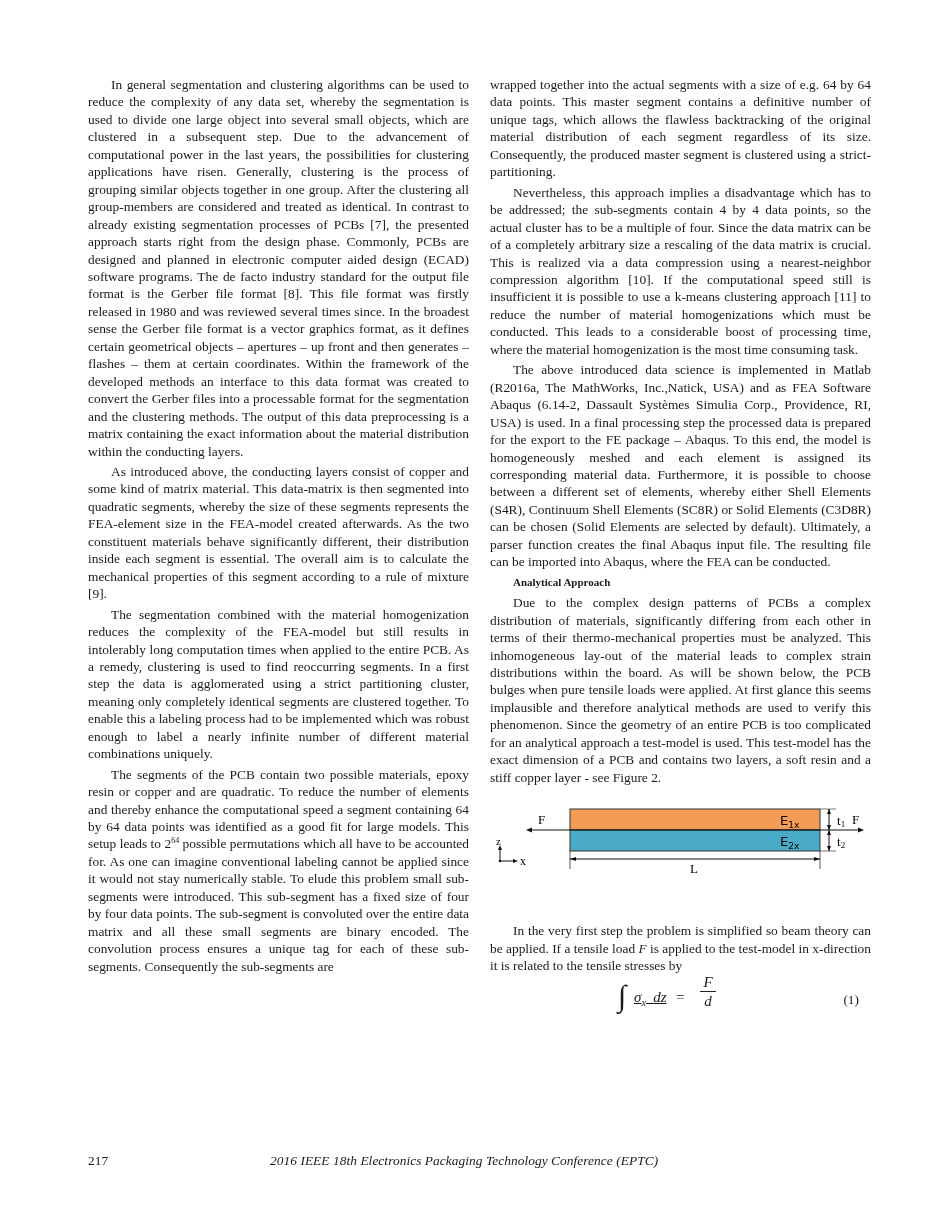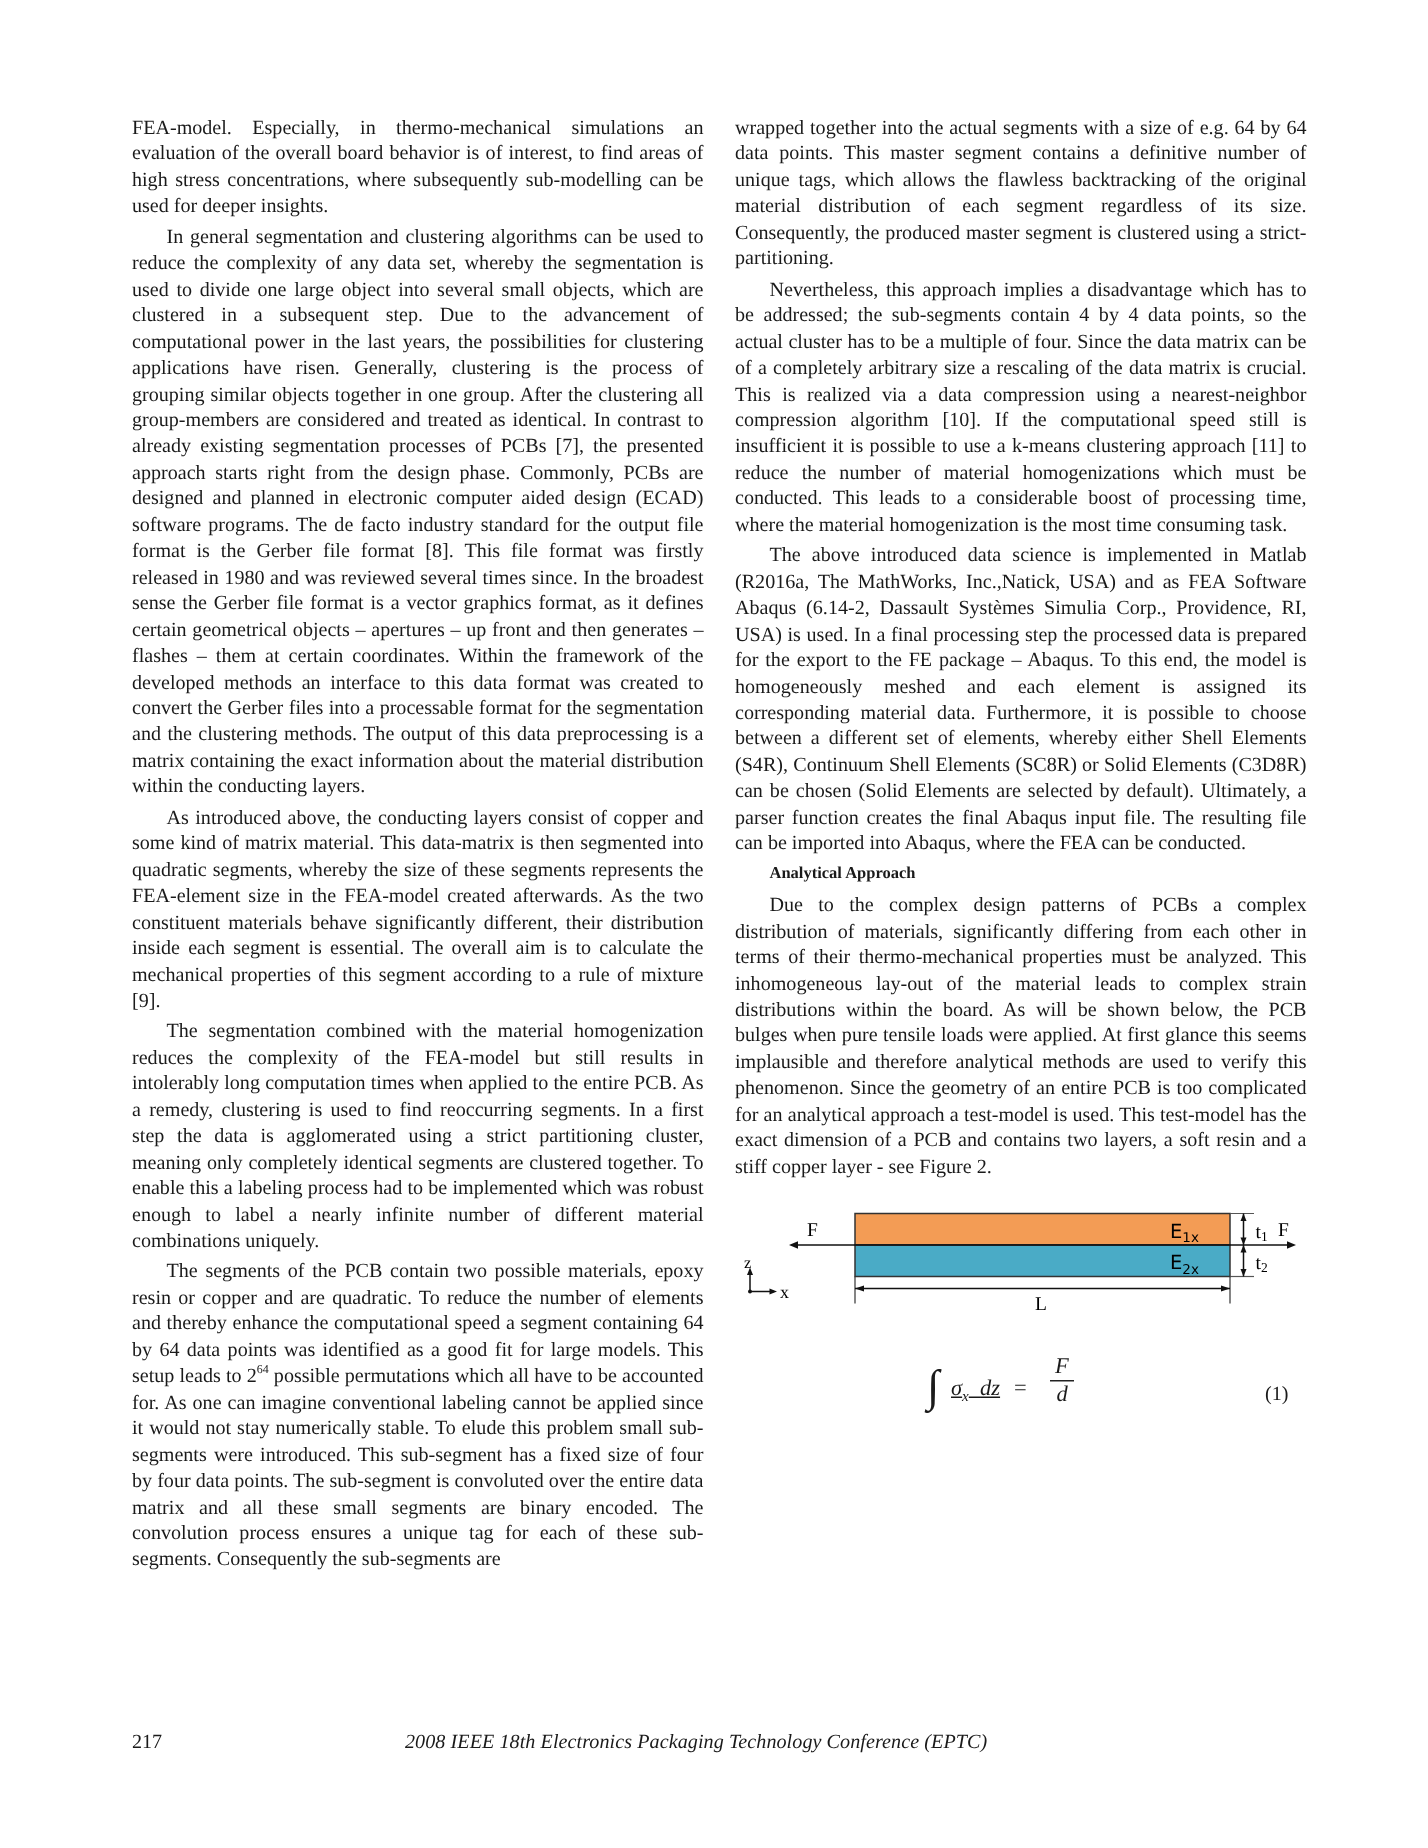--- a/index.html
+++ b/index.html
@@ -26,21 +26,20 @@
   .eq-frac .den { display: block; line-height: 18px; }
   .eq-num { position: absolute; right: 12px; top: 14px; font-style: normal; font-size: 13.4px; }
   .footer { position: absolute; top: 1153px; left: 88px; width: 790px; font-size: 13.4px; }
   .page-num { position: absolute; left: 0; top: 0; }
   .conf { position: absolute; left: 182px; top: 0; font-style: italic; letter-spacing: 0.05px; }
 </style>
 </head>
 <body>
 
 <div class="col col-left">
-  <p class="noindent">FEA-model. Especially, in thermo-mechanical simulations an evaluation of the overall board behavior is of interest, to find areas of high stress concentrations, where subsequently sub-modelling can be used for deeper insights.</p>
   <p>In general segmentation and clustering algorithms can be used to reduce the complexity of any data set, whereby the segmentation is used to divide one large object into several small objects, which are clustered in a subsequent step. Due to the advancement of computational power in the last years, the possibilities for clustering applications have risen. Generally, clustering is the process of grouping similar objects together in one group. After the clustering all group-members are considered and treated as identical. In contrast to already existing segmentation processes of PCBs [7], the presented approach starts right from the design phase. Commonly, PCBs are designed and planned in electronic computer aided design (ECAD) software programs. The de facto industry standard for the output file format is the Gerber file format [8]. This file format was firstly released in 1980 and was reviewed several times since. In the broadest sense the Gerber file format is a vector graphics format, as it defines certain geometrical objects – apertures – up front and then generates – flashes – them at certain coordinates. Within the framework of the developed methods an interface to this data format was created to convert the Gerber files into a processable format for the segmentation and the clustering methods. The output of this data preprocessing is a matrix containing the exact information about the material distribution within the conducting layers.</p>
   <p>As introduced above, the conducting layers consist of copper and some kind of matrix material. This data-matrix is then segmented into quadratic segments, whereby the size of these segments represents the FEA-element size in the FEA-model created afterwards. As the two constituent materials behave significantly different, their distribution inside each segment is essential. The overall aim is to calculate the mechanical properties of this segment according to a rule of mixture [9].</p>
   <p>The segmentation combined with the material homogenization reduces the complexity of the FEA-model but still results in intolerably long computation times when applied to the entire PCB. As a remedy, clustering is used to find reoccurring segments. In a first step the data is agglomerated using a strict partitioning cluster, meaning only completely identical segments are clustered together. To enable this a labeling process had to be implemented which was robust enough to label a nearly infinite number of different material combinations uniquely.</p>
   <p><span>The segments of the PCB contain two possible materials, epoxy resin or copper and are quadratic. To reduce the number of elements and thereby enhance the computational speed a segment containing 64 by 64 data points was identified as a good fit for large models. This setup leads to 2</span><sup>64</sup><span> possible permutations which all have to be accounted for. As one can imagine conventional labeling cannot be applied since it would not stay numerically stable. To elude this problem small sub-segments were introduced. This sub-segment has a fixed size of four by four data points. The sub-segment is convoluted over the entire data matrix and all these small segments are binary encoded. The convolution process ensures a unique tag for each of these sub-segments. Consequently the sub-segments are</span></p>
 </div>
 
 <div class="col col-right">
   <p class="noindent">wrapped together into the actual segments with a size of e.g. 64 by 64 data points. This master segment contains a definitive number of unique tags, which allows the flawless backtracking of the original material distribution of each segment regardless of its size. Consequently, the produced master segment is clustered using a strict-partitioning.</p>
   <p>Nevertheless, this approach implies a disadvantage which has to be addressed; the sub-segments contain 4 by 4 data points, so the actual cluster has to be a multiple of four. Since the data matrix can be of a completely arbitrary size a rescaling of the data matrix is crucial. This is realized via a data compression using a nearest-neighbor compression algorithm [10]. If the computational speed still is insufficient it is possible to use a k-means clustering approach [11] to reduce the number of material homogenizations which must be conducted. This leads to a considerable boost of processing time, where the material homogenization is the most time consuming task.</p>
   <p>The above introduced data science is implemented in Matlab (R2016a, The MathWorks, Inc.,Natick, USA) and as FEA Software Abaqus (6.14-2, Dassault Systèmes Simulia Corp., Providence, RI, USA) is used. In a final processing step the processed data is prepared for the export to the FE package – Abaqus. To this end, the model is homogeneously meshed and each element is assigned its corresponding material data. Furthermore, it is possible to choose between a different set of elements, whereby either Shell Elements (S4R), Continuum Shell Elements (SC8R) or Solid Elements (C3D8R) can be chosen (Solid Elements are selected by default). Ultimately, a parser function creates the final Abaqus input file. The resulting file can be imported into Abaqus, where the FEA can be conducted.</p>
@@ -83,31 +82,32 @@
       <polygon points="28,72 23,70 23,74" fill="#111"></polygon>
       <line x1="10" y1="72" x2="10" y2="58" stroke="#111" stroke-width="1"></line>
       <polygon points="10,56 8,61 12,61" fill="#111"></polygon>
       <circle cx="10" cy="72" r="1.3" fill="#111"></circle>
       <text x="6" y="56" font-family="Liberation Serif, serif" font-size="11">z</text>
       <text x="30" y="76" font-family="Liberation Serif, serif" font-size="12">x</text>
     </svg>
   </div>
 
 
+  <p style="margin-top:18px;"><span>In the very first step the problem is simplified so beam theory can be applied. If a tensile load </span><i>F</i><span> is applied to the test-model in x-direction it is related to the tensile stresses by</span></p>
 
   <div class="equation">
     <div class="eq-body">
       <span class="eq-int">∫</span>
       <span class="eq-sigma"><span>σ</span><sub>x</sub>&nbsp;&nbsp;<span>dz</span></span>
       <span class="eq-eq">=</span>
       <span class="eq-frac">
           <span class="num">F</span>
           <span class="den">d</span>
         </span>
     </div>
     <span class="eq-num">(1)</span>
   </div>
 </div>
 
 <div class="footer">
   <span class="page-num">217</span>
-  <span class="conf">2008 IEEE 18th Electronics Packaging Technology Conference (EPTC)</span>
+  <span class="conf">2016 IEEE 18th Electronics Packaging Technology Conference (EPTC)</span>
 </div>
 
 </body></html>

